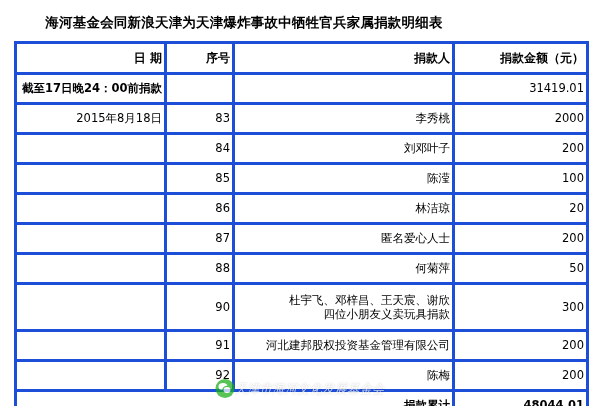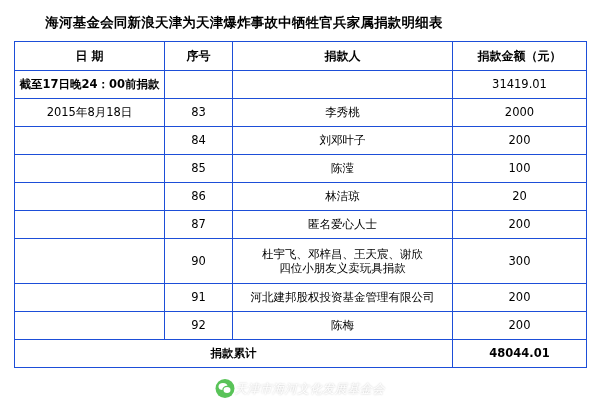--- a/index.html
+++ b/index.html
@@ -31,23 +31,23 @@
     font-family: "DejaVu Serif", "Liberation Serif", serif;
   }
   table.donation {
     width: 572px;
     border-collapse: collapse;
     table-layout: fixed;
     font-size: 11.5px;
     color: #000;
   }
   table.donation td, table.donation th {
-    border: 1px solid #1d4ed8;
+    border: 3px solid #1d4ed8;
     padding: 3px 2px;
-    text-align: center;
+    text-align: right;
     vertical-align: middle;
     font-weight: normal;
     line-height: 1.25;
   }
   table.donation thead td {
     font-weight: bold;
     font-size: 12px;
     height: 22px;
   }
   .col-date   { width: 150px; }
@@ -168,20 +168,26 @@
           <td>86</td>
           <td>林洁琼</td>
           <td>20</td>
         </tr>
         <tr class="row-std">
           <td class="date-cell"></td>
           <td>87</td>
           <td>匿名爱心人士</td>
           <td>200</td>
         </tr>
+        <tr class="row-std">
+          <td class="date-cell"></td>
+          <td>88</td>
+          <td>何菊萍</td>
+          <td>50</td>
+        </tr>
         <tr class="row-tall">
           <td class="date-cell"></td>
           <td>90</td>
           <td class="donor-two-line">
             <div>杜宇飞、邓梓昌、王天宸、谢欣</div>
             <div>四位小朋友义卖玩具捐款</div>
           </td>
           <td>300</td>
         </tr>
         <tr class="row-std">

